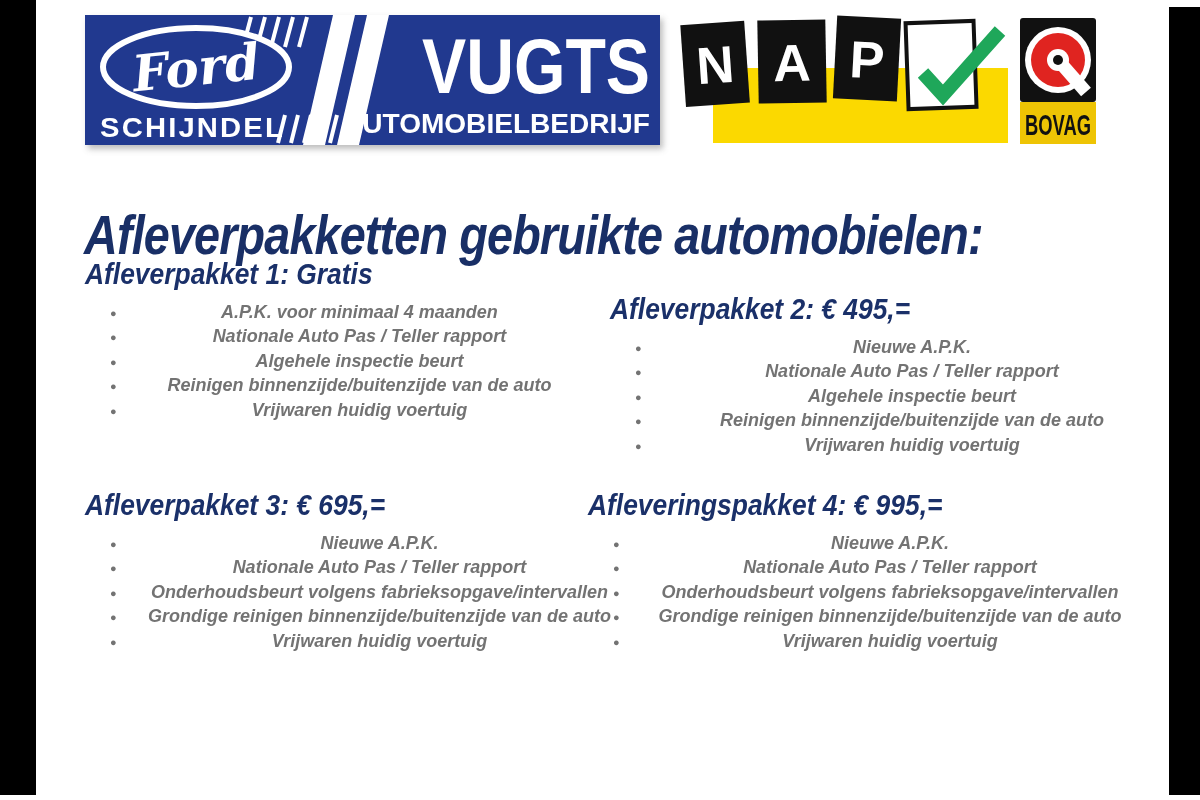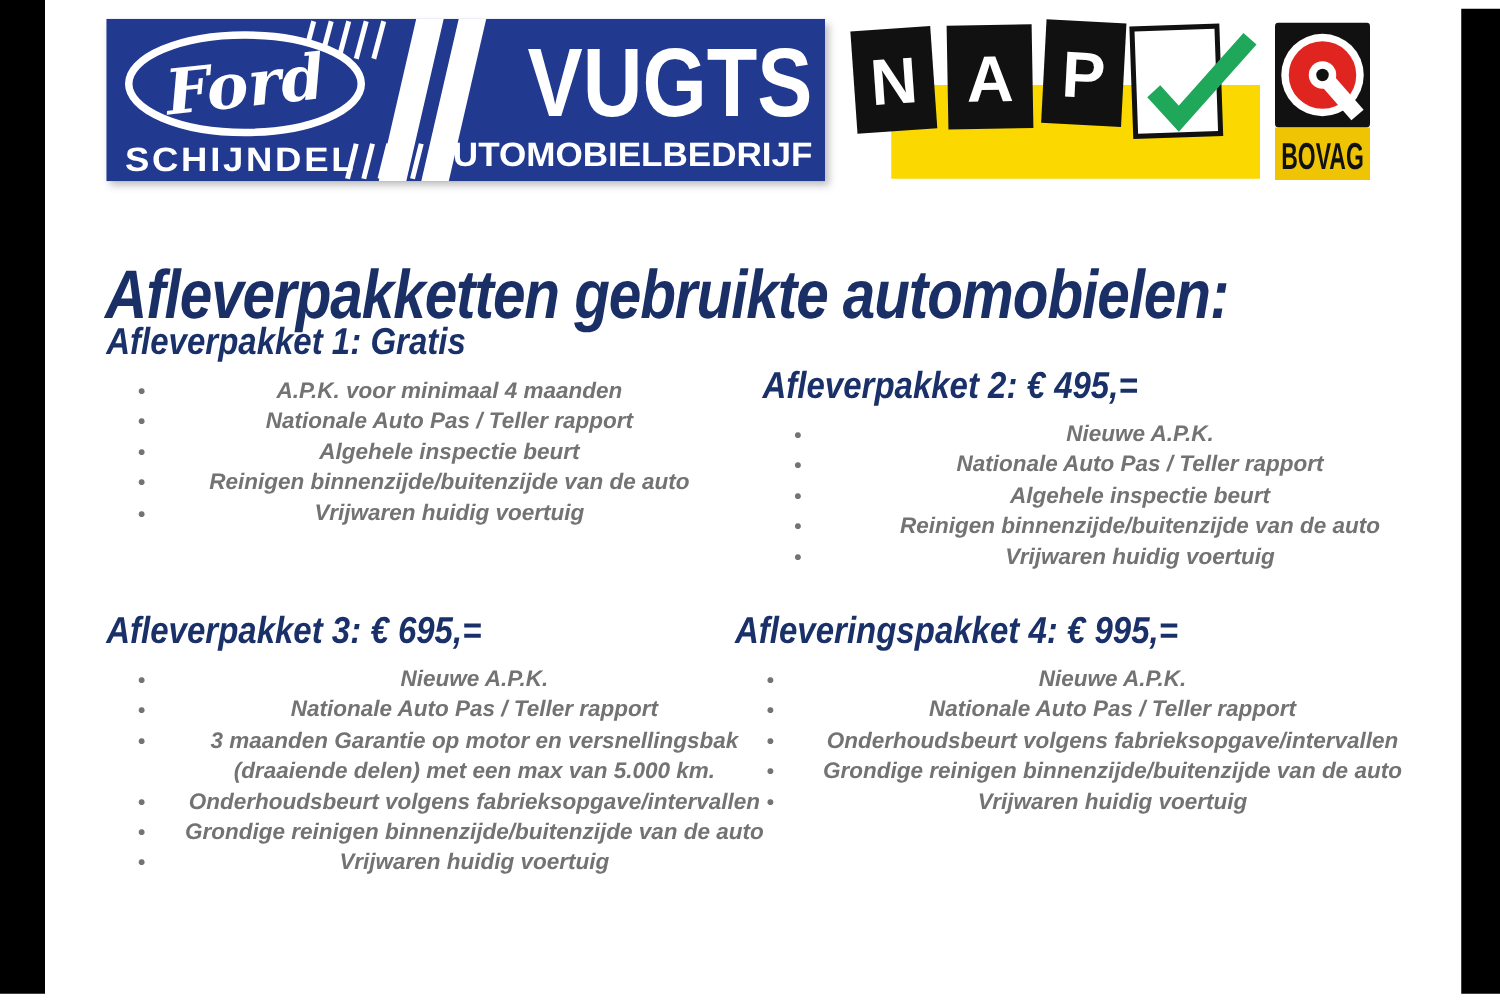--- a/index.html
+++ b/index.html
@@ -141,21 +141,20 @@
       <li>Reinigen binnenzijde/buitenzijde van de auto</li>
       <li>Vrijwaren huidig voertuig</li>
     </ul>
 </section>
 
 <section class="package" id="sec2">
   <h2>Afleverpakket 3: € 695,=</h2>
   <ul>
       <li>Nieuwe A.P.K.</li>
       <li>Nationale Auto Pas / Teller rapport</li>
-      <li>3 maanden Garantie op motor en versnellingsbak (draaiende delen) met een max van 5.000 km.</li>
       <li>Onderhoudsbeurt volgens fabrieksopgave/intervallen</li>
       <li>Grondige reinigen binnenzijde/buitenzijde van de auto</li>
       <li>Vrijwaren huidig voertuig</li>
     </ul>
 </section>
 
 <section class="package" id="sec3">
   <h2>Afleveringspakket 4: € 995,=</h2>
   <ul>
       <li>Nieuwe A.P.K.</li>

